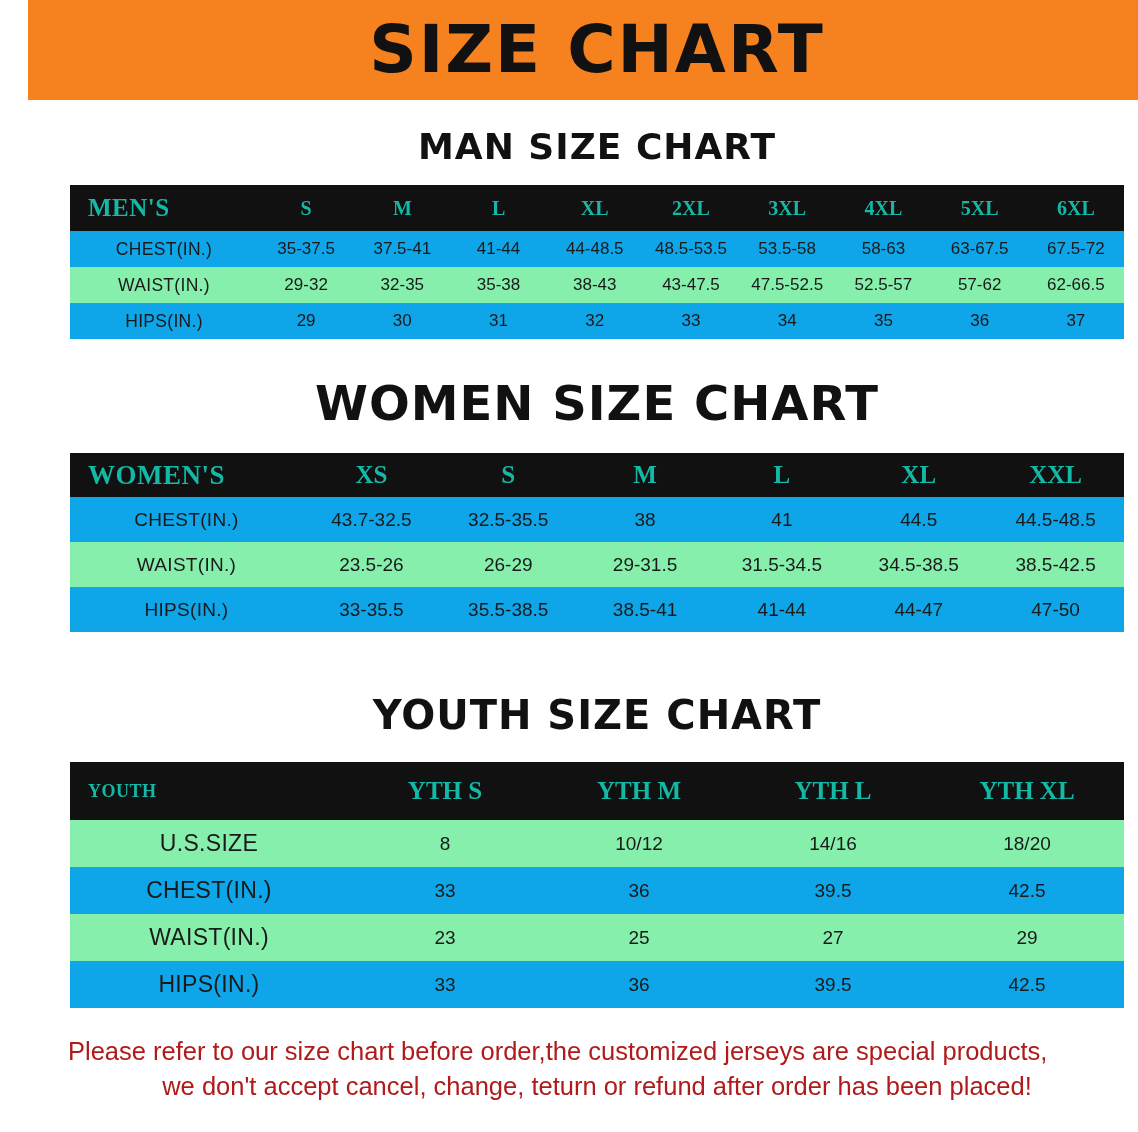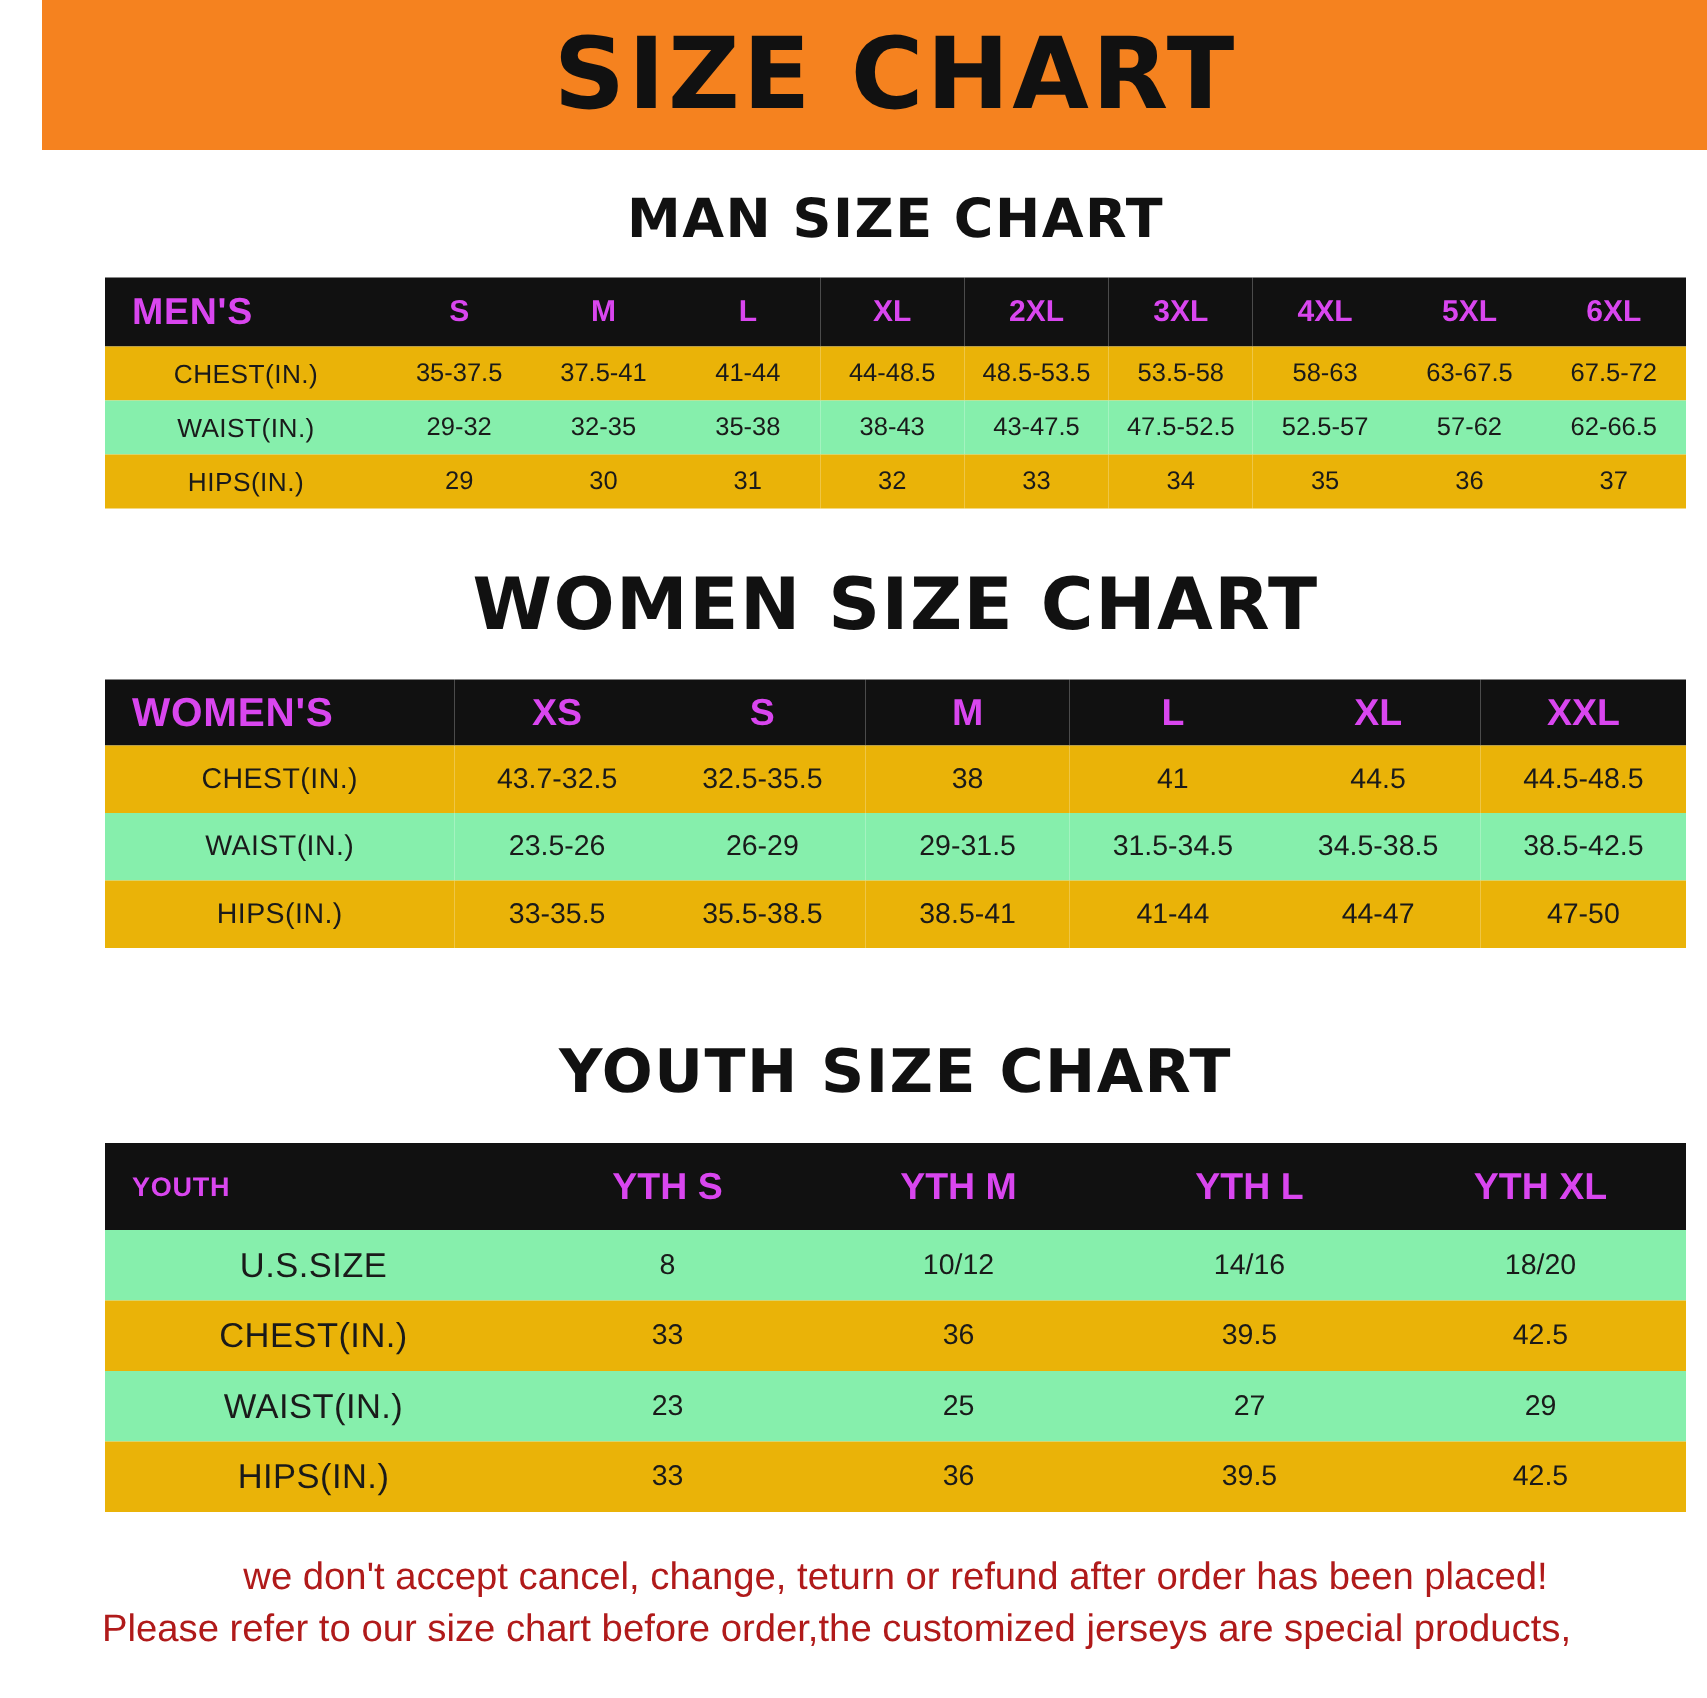--- a/index.html
+++ b/index.html
@@ -71,39 +71,39 @@
     margin: 0 auto;
     width: 1054px;
   }
   table.size-table {
     width: 100%;
     border-collapse: collapse;
     table-layout: fixed;
   }
   table.size-table thead th {
     background: #111111;
-    color: #d946ef;
-    font-family: Liberation Sans, sans-serif;
+    color: #14b8a6;
+    font-family: Liberation Serif, serif;
     font-weight: bold;
     text-align: center;
     padding: 0;
   }
   table.size-table thead th.rowlabel {
     text-align: left;
   }
   table.size-table tbody td {
     text-align: center;
     color: #1a1a1a;
     font-family: "Liberation Sans", sans-serif;
   }
   table.size-table tbody td.rowlabel {
     text-align: center;
     color: #1a1a1a;
   }
-  tr.band-dark td { background: #eab308; }
+  tr.band-dark td { background: #0ea5e9; }
   tr.band-light td { background: #86efac; }
 
   
   #men-table thead th { height: 46px; font-size: 20px; }
   #men-table thead th.rowlabel { font-size: 25px; padding-left: 18px; letter-spacing: 0.5px; }
   #men-table tbody td { height: 34px; font-size: 17px; }
   #men-table tbody td.rowlabel { font-size: 17.5px; letter-spacing: 0.3px; }
 
   
   #women-table thead th { height: 44px; font-size: 25px; }
@@ -284,17 +284,17 @@
           <td>33</td>
           <td>36</td>
           <td>39.5</td>
           <td>42.5</td>
         </tr>
       </tbody>
     </table>
   </div>
 
   <div class="footer-note">
+    <span class="line line1">Please refer to our size chart before order,the customized jerseys are special products,</span>
     <span class="line line2">we don't accept cancel, change, teturn or refund after order has been placed!</span>
-    <span class="line line1">Please refer to our size chart before order,the customized jerseys are special products,</span>
   </div>
 
 </div>
 
 </body></html>

